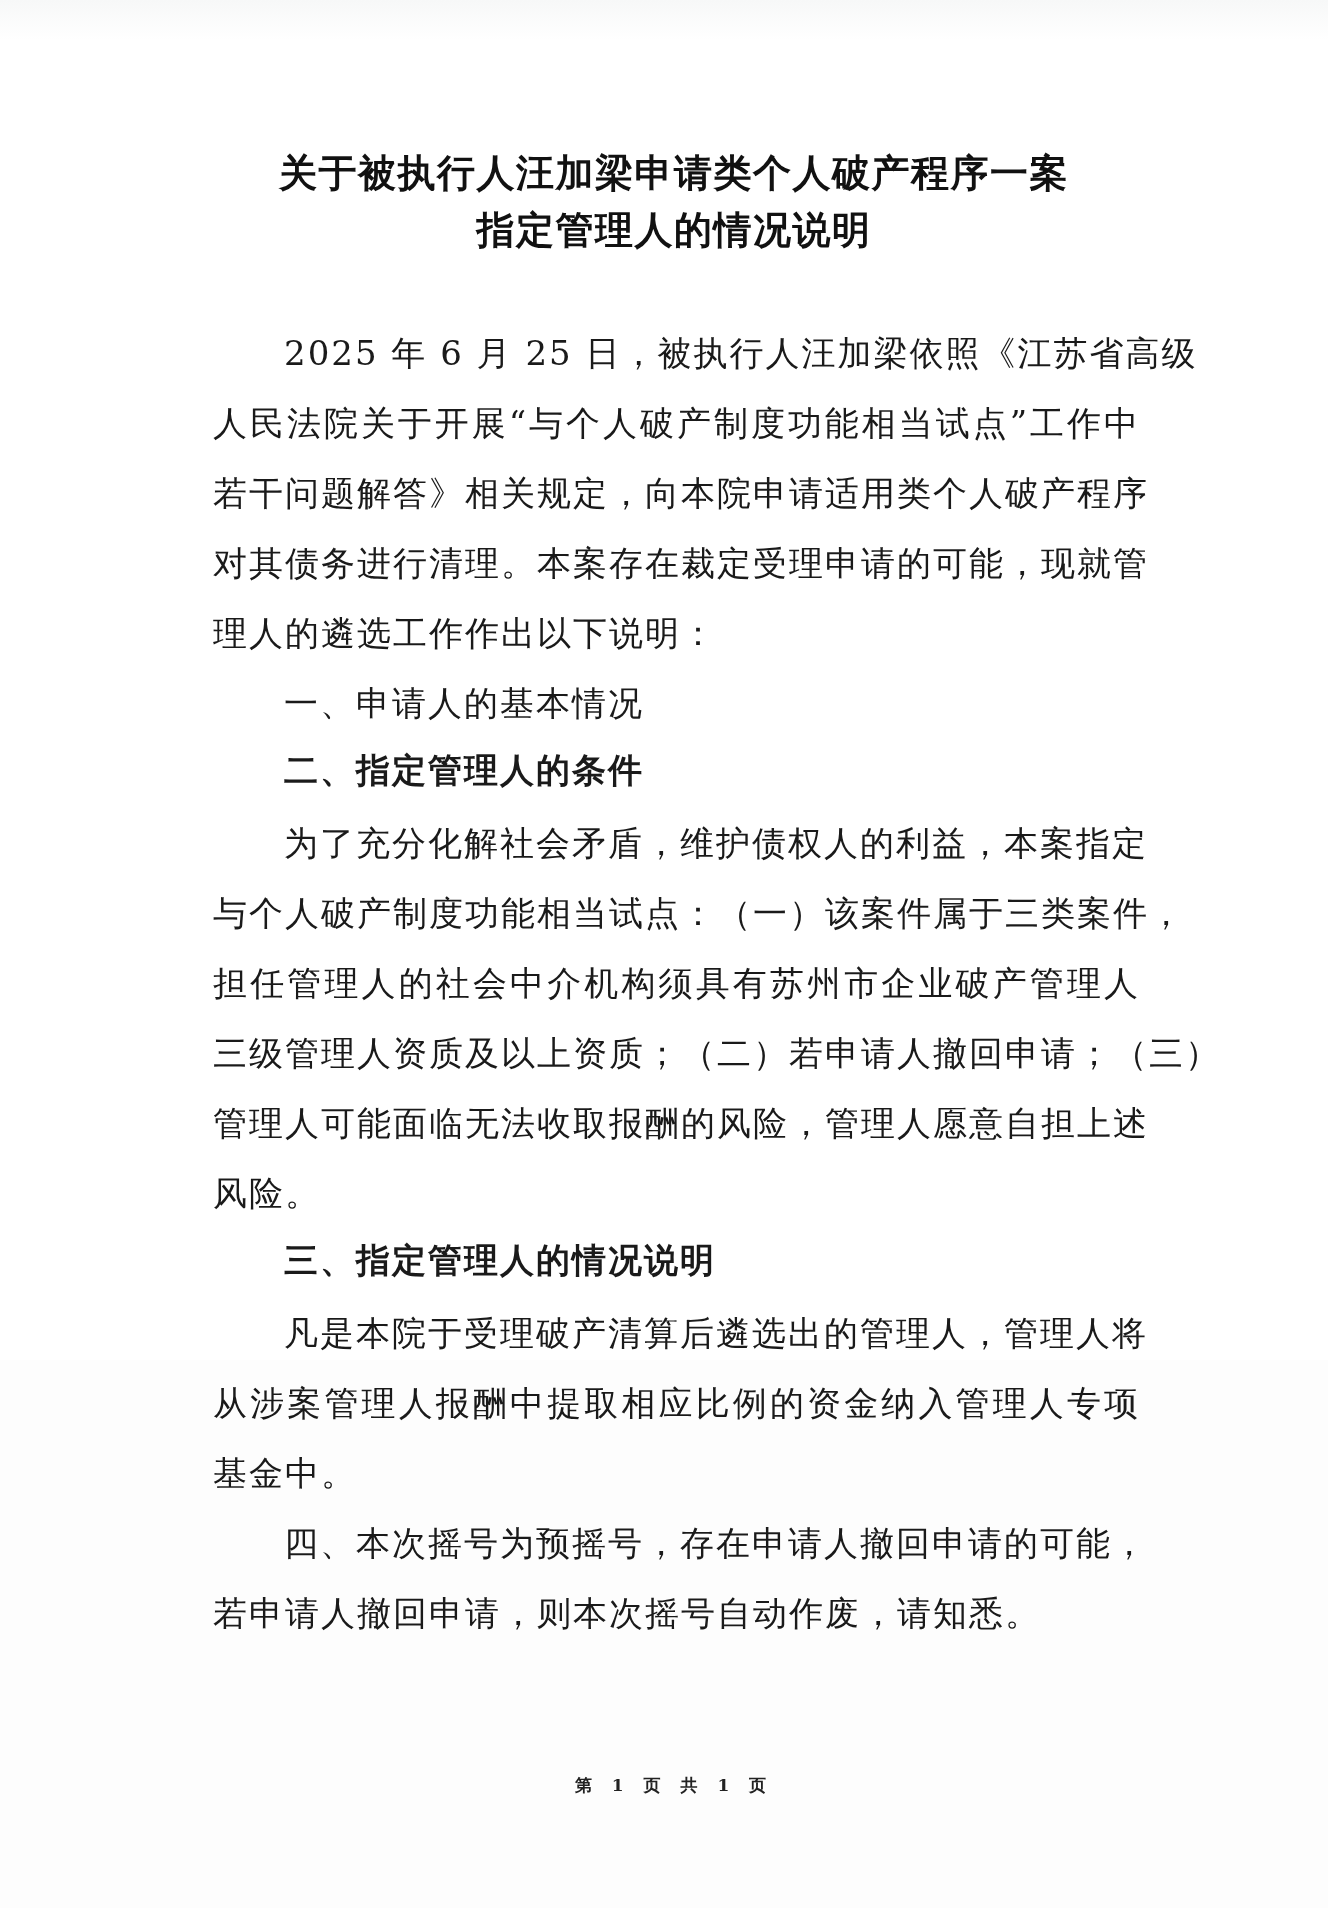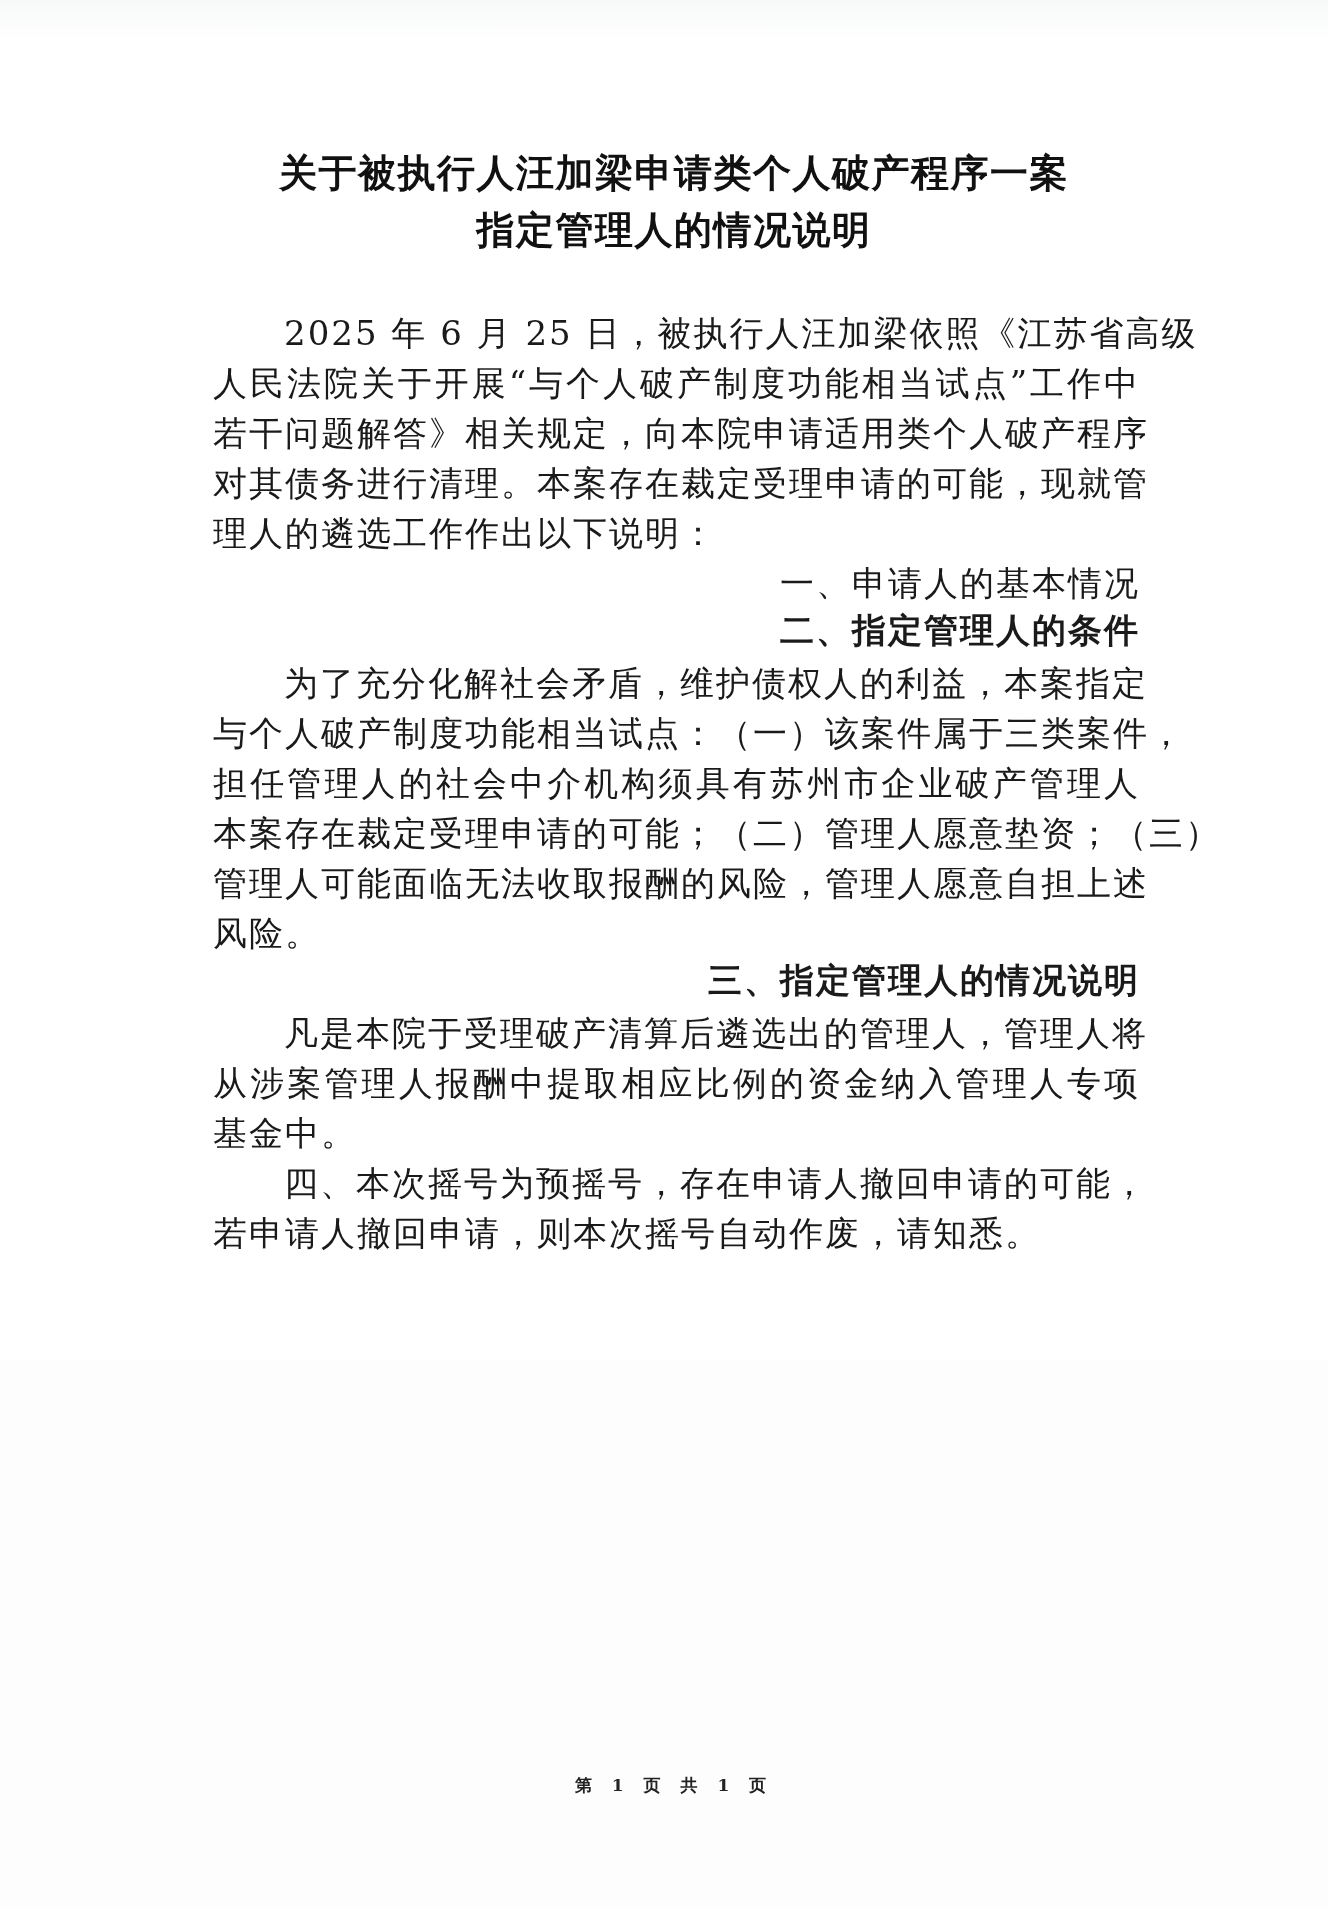--- a/index.html
+++ b/index.html
@@ -44,28 +44,28 @@
     font-size: 34px;
     color: #1a1a1a;
   }
   .line {
     display: block;
     height: 50px;
     line-height: 50px;
     white-space: nowrap;
     overflow: visible;
     letter-spacing: 2px;
+    margin-top: 20px;
   }
   .line.full {
     text-align: justify;
     text-align-last: justify;
   }
   .line.indent {
     padding-left: 71px;
-    text-align: right;
   }
   .line.bold {
     font-family: Liberation Mono, monospace;
     font-weight: bold;
   }
   .footer {
     position: absolute;
     top: 1774px;
     left: 0;
     width: 1346px;
@@ -90,21 +90,21 @@
     <span class="line indent full">2025 年 6 月 25 日，被执行人汪加梁依照《江苏省高级</span>
     <span class="line full">人民法院关于开展“与个人破产制度功能相当试点”工作中</span>
     <span class="line full">若干问题解答》相关规定，向本院申请适用类个人破产程序</span>
     <span class="line full">对其债务进行清理。本案存在裁定受理申请的可能，现就管</span>
     <span class="line">理人的遴选工作作出以下说明：</span>
     <span class="line indent">一、申请人的基本情况</span>
     <span class="line indent bold">二、指定管理人的条件</span>
     <span class="line indent full">为了充分化解社会矛盾，维护债权人的利益，本案指定</span>
     <span class="line full">与个人破产制度功能相当试点：（一）该案件属于三类案件，</span>
     <span class="line full">担任管理人的社会中介机构须具有苏州市企业破产管理人</span>
-    <span class="line full">本案存在裁定受理申请的可能；（二）管理人愿意垫资；（三）</span>
+    <span class="line full">三级管理人资质及以上资质；（二）若申请人撤回申请；（三）</span>
     <span class="line full">管理人可能面临无法收取报酬的风险，管理人愿意自担上述</span>
     <span class="line">风险。</span>
     <span class="line indent bold">三、指定管理人的情况说明</span>
     <span class="line indent full">凡是本院于受理破产清算后遴选出的管理人，管理人将</span>
     <span class="line full">从涉案管理人报酬中提取相应比例的资金纳入管理人专项</span>
     <span class="line">基金中。</span>
     <span class="line indent full">四、本次摇号为预摇号，存在申请人撤回申请的可能，</span>
     <span class="line">若申请人撤回申请，则本次摇号自动作废，请知悉。</span>
   </div>
 

